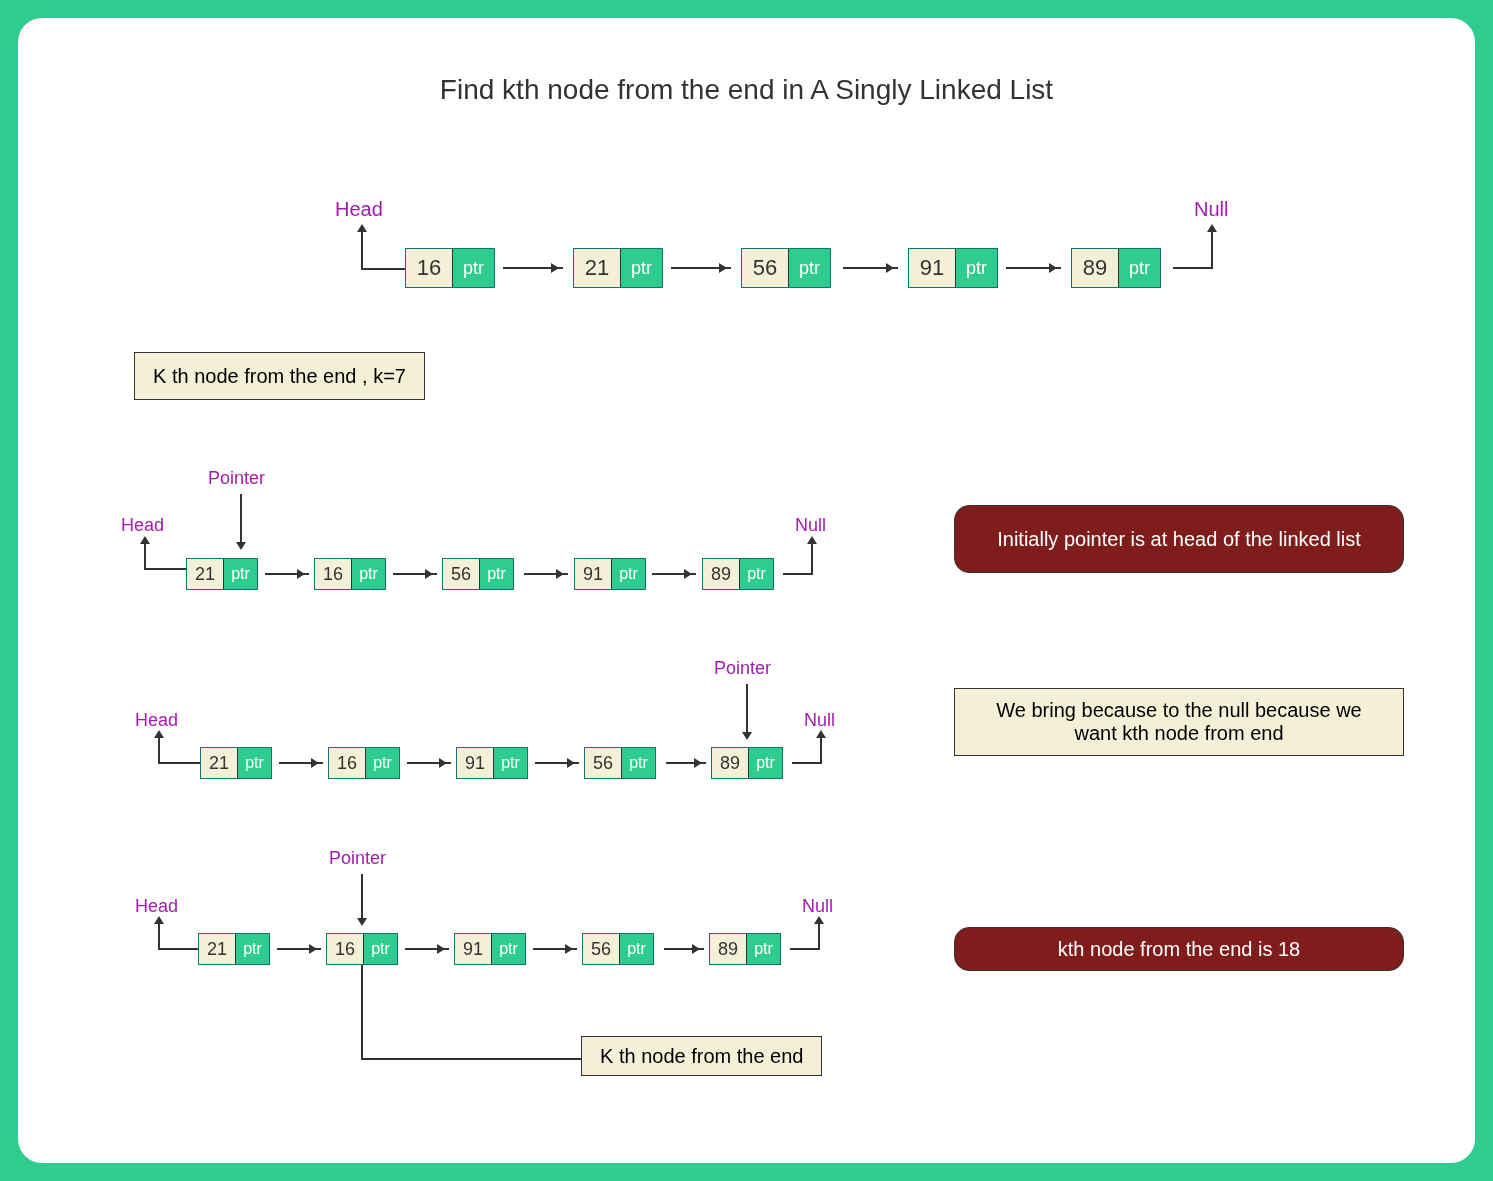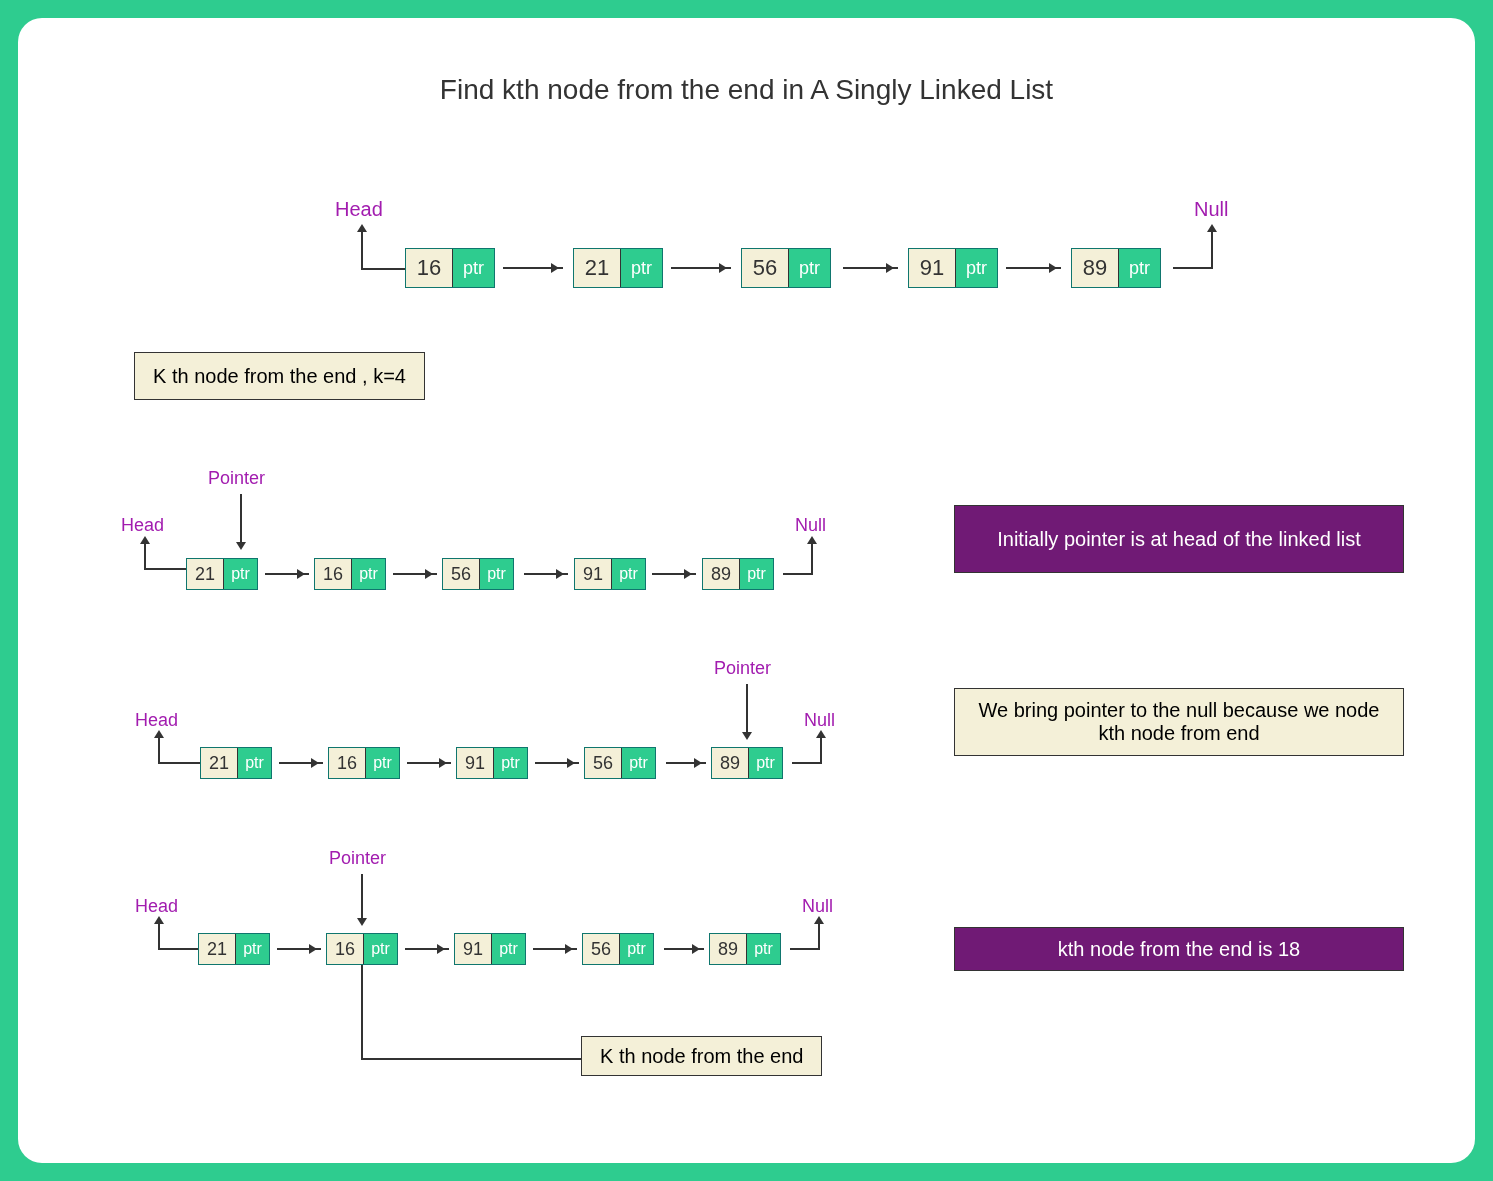--- a/index.html
+++ b/index.html
@@ -121,22 +121,23 @@
   position: absolute;
   background: #f4f0d8;
   border: 1px solid #333;
   display: flex;
   align-items: center;
   justify-content: center;
   text-align: center;
   padding: 8px 18px;
 }
 .box.green {
-  background: #701a75;
+  background: #7f1d1d;
   color: #fff;
+  border-radius: 15px;
 }
 .box .txt { font-size: 20px; }
 </style>
 </head>
 <body>
 
 <div class="canvas">
 
   <div class="title">Find kth node from the end in A Singly Linked List</div>
 
@@ -167,21 +168,21 @@
   <div class="node" style="left:1053px;top:230px;">
     <div class="val">89</div>
     <div class="ptr">ptr</div>
   </div>
 
   <div class="elbow-h" style="left:1155px;top:249px;width:40px;"></div>
   <div class="varrow-up" style="left:1193px;top:210px;height:41px;"></div>
   <div class="label" style="left:1176px;top:180px;">Null</div>
 
   <div class="box" style="left:116px;top:334px;height:48px;">
-    <span class="txt">K th node from the end , k=4</span>
+    <span class="txt">K th node from the end , k=7</span>
   </div>
 
   <div class="label" style="left:103px;top:497px;font-size:18px;">Head</div>
   <div class="varrow-up" style="left:126px;top:522px;height:28px;"></div>
   <div class="elbow-h" style="left:126px;top:550px;width:42px;"></div>
 
   <div class="label" style="left:190px;top:450px;font-size:18px;">Pointer</div>
   <div class="varrow-down" style="left:222px;top:476px;height:52px;"></div>
 
   <div class="node sm" style="left:168px;top:540px;">
@@ -245,21 +246,21 @@
     <div class="ptr">ptr</div>
   </div>
   <div class="elbow-h" style="left:774px;top:744px;width:30px;"></div>
   <div class="varrow-up" style="left:802px;top:716px;height:30px;"></div>
   <div class="label" style="left:786px;top:692px;font-size:18px;">Null</div>
 
   <div class="label" style="left:696px;top:640px;font-size:18px;">Pointer</div>
   <div class="varrow-down" style="left:728px;top:666px;height:52px;"></div>
 
   <div class="box" style="left:936px;top:670px;width:450px;height:68px;">
-    <span class="txt">We bring pointer to the null because we node kth node from end</span>
+    <span class="txt">We bring because to the null because we want kth node from end</span>
   </div>
 
   <div class="label" style="left:117px;top:878px;font-size:18px;">Head</div>
   <div class="varrow-up" style="left:140px;top:902px;height:28px;"></div>
   <div class="elbow-h" style="left:140px;top:930px;width:40px;"></div>
 
   <div class="node sm" style="left:180px;top:915px;">
     <div class="val">21</div>
     <div class="ptr">ptr</div>
   </div>

